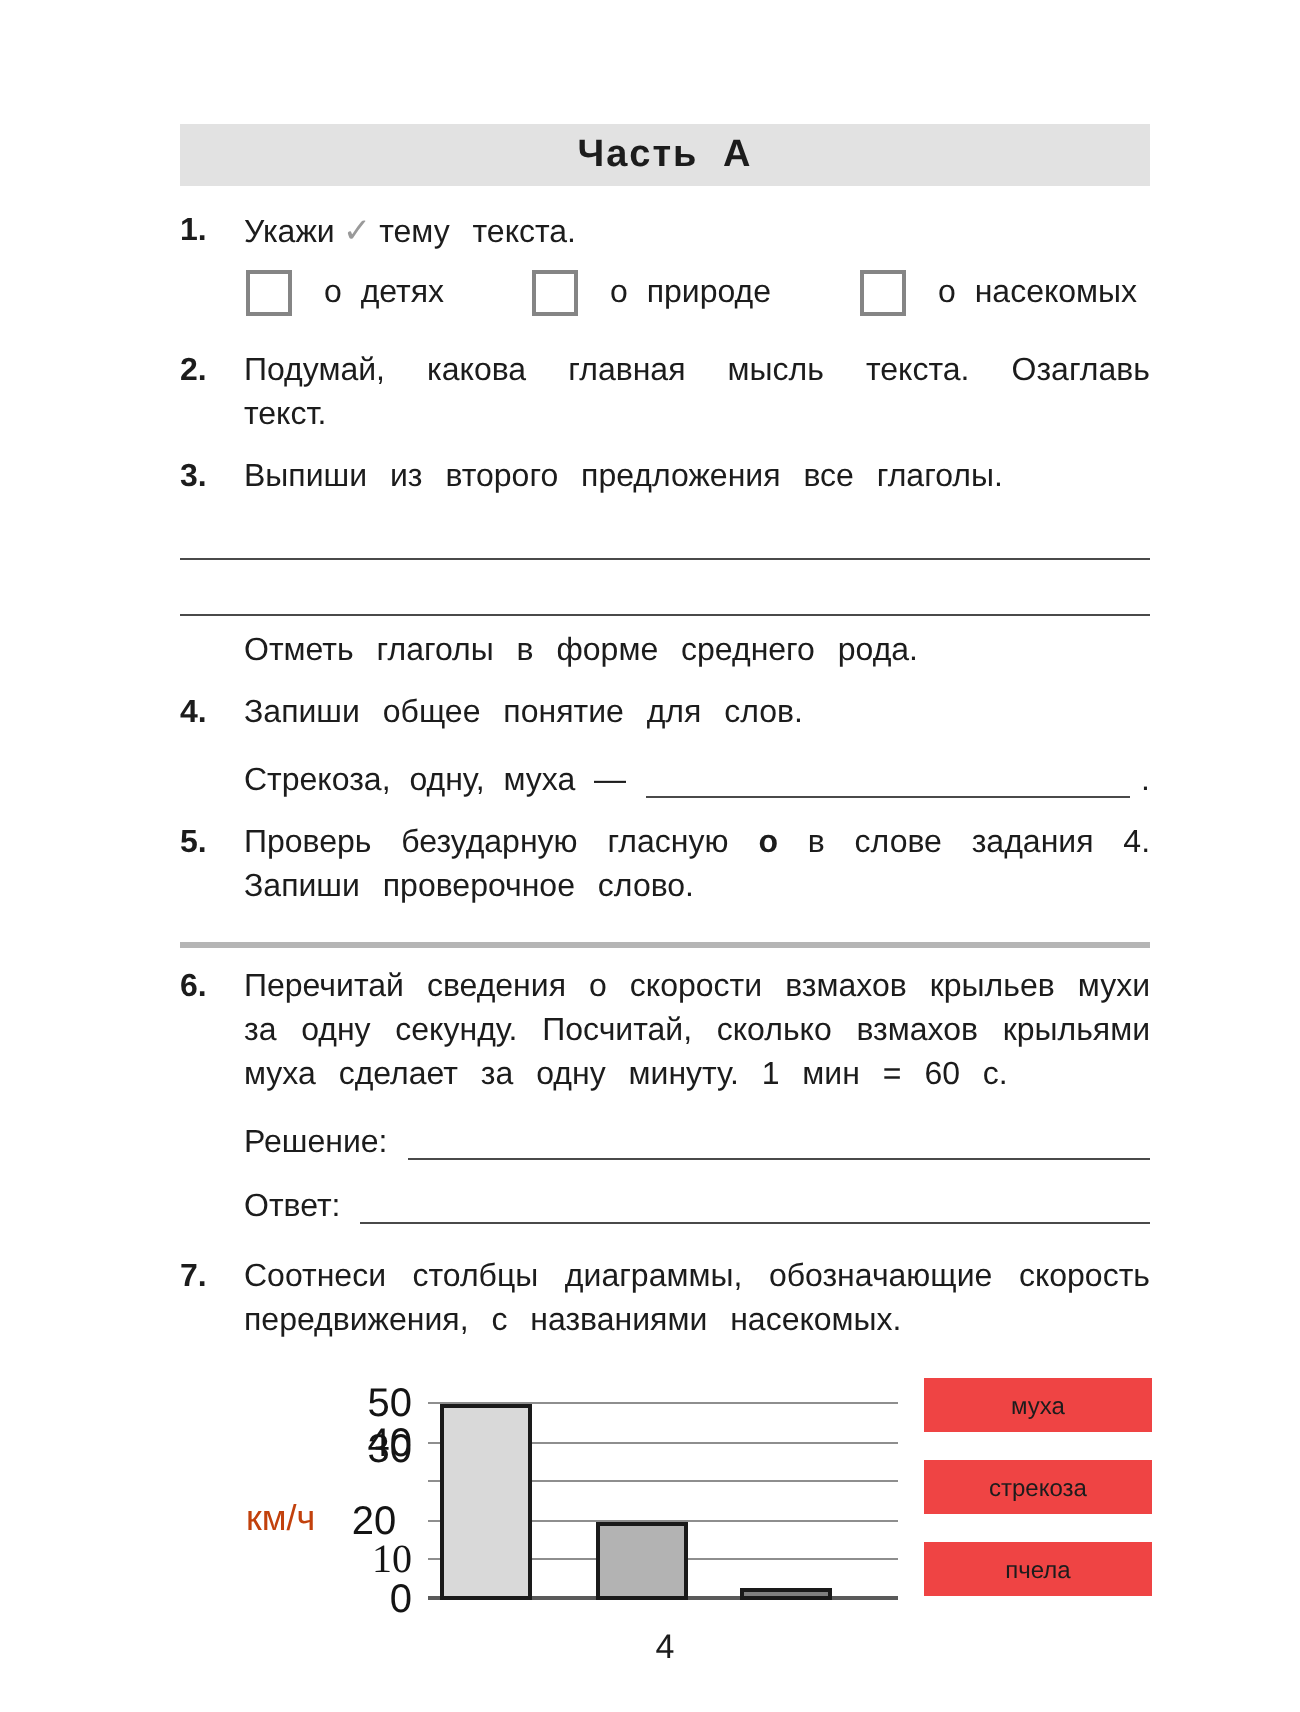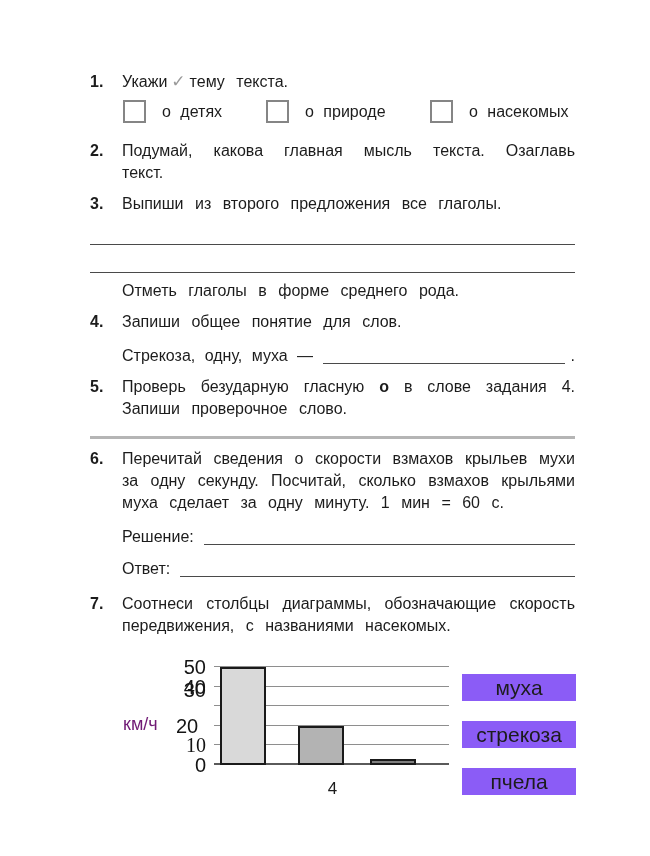--- a/index.html
+++ b/index.html
@@ -67,21 +67,21 @@
   }
   .fill-line { flex: 1; border-bottom: 1.5px solid #4a4a4a; margin: 0 6px 3px 10px; }
   .fill-suffix { padding-bottom: 0; }
   
   .divider { height: 3px; background: #b5b5b5; margin-top: 16px; margin-bottom: 5px; }
   
   .chart-section { position: relative; height: 122px; margin-top: 14px; }
   .chart { position: absolute; left: 0; top: 0; width: 350px; height: 122px; }
   .ylabel {
     position: absolute; left: 33px; bottom: 38px;
-    font-size: 18px; color: #701a75;
+    font-size: 18px; color: #c2410c;
   }
   .ticks { position: absolute; left: 78px; bottom: 8px; width: 38px; height: 98px; }
   .tick {
     position: absolute; right: 0; width: 38px;
     text-align: right; font-size: 20px; line-height: 22px; color: #141414;
   }
   .plot {
     position: absolute; left: 124px; bottom: 8px;
     width: 235px; height: 98px;
   }
@@ -90,34 +90,36 @@
     border-top: 1.5px solid #8e8e8e;
   }
   .gridline.baseline { border-top: 2px solid #5a5a5a; }
   .bar {
     position: absolute; bottom: 0;
     border: 2px solid #1a1a1a;
   }
   
   .answer-boxes { position: absolute; left: 372px; top: 3px; width: 114px; }
   .insect-box {
-    background: #8b5cf6;
+    background: #ef4444;
     height: 27px; margin-bottom: 14px;
     display: flex; align-items: center; justify-content: center;
-    font-size: 21px;
-    margin-top: 20px;
+    font-size: 12px;
   }
   
   .page-number { text-align: center; font-size: 17px; margin-top: 6px; }
 </style>
 </head>
 <body>
 
 <div class="content">
 
+  <div class="header-strip">
+    <span>Часть А</span>
+  </div>
 
   <div class="q">
     <span class="qnum">1.</span>
     <div class="qbody">
       <p class="qtext"><span>Укажи</span><span class="check">✓</span><span>тему текста.</span></p>
     </div>
   </div>
   <div class="options-row">
     <div class="option" style="left:33px">
       <span class="checkbox"></span>

